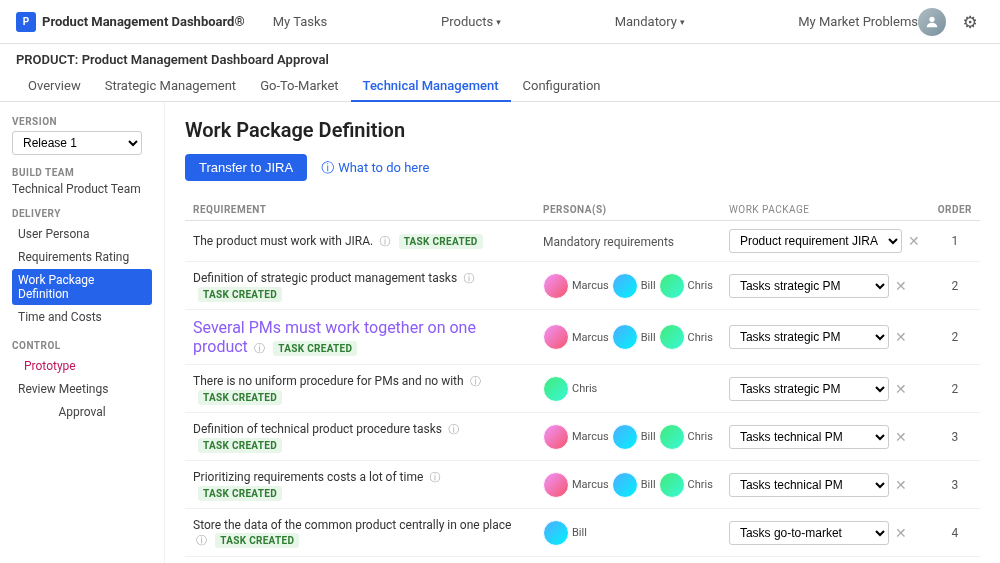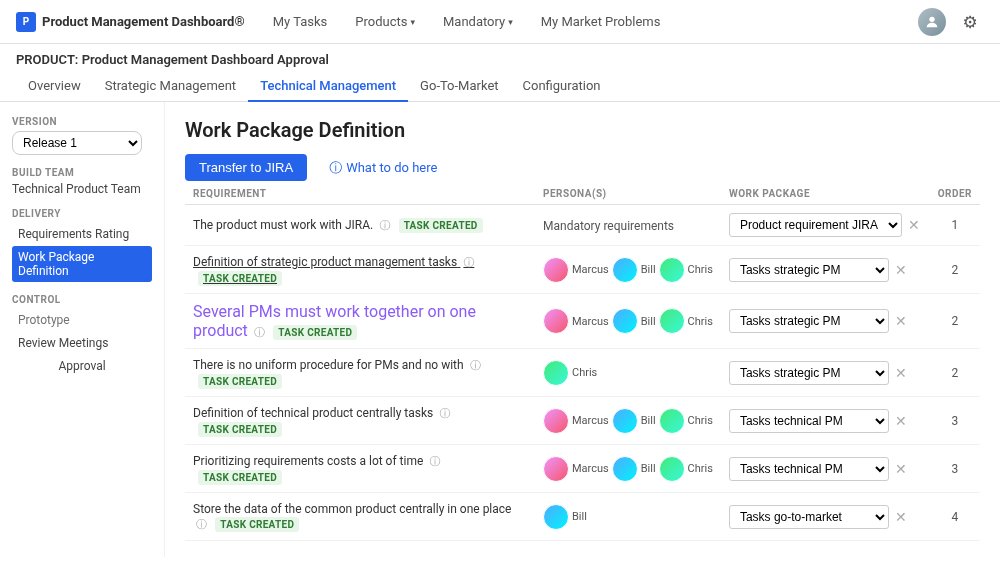--- a/index.html
+++ b/index.html
@@ -6,21 +6,21 @@
     body { font-family: -apple-system, BlinkMacSystemFont, 'Segoe UI', Roboto, sans-serif; font-size: 13px; color: #333; background: #fff; width: 1000px; min-height: 563px; }
   </style>
 </head>
 <body>
 
 <nav style="display:flex;align-items:center;padding:0 16px;height:44px;border-bottom:1px solid #e0e0e0;background:#fff;">
   <div style="display:flex;align-items:center;font-weight:700;font-size:13px;color:#333;margin-right:28px;cursor:pointer;">
     <div style="width:20px;height:20px;background:#2563eb;border-radius:3px;margin-right:6px;display:flex;align-items:center;justify-content:center;color:white;font-size:10px;font-weight:bold;">P</div>
     <span>Product Management Dashboard®</span>
   </div>
-  <div style="display:flex;align-items:center;gap:28px;flex:1;">
+  <div style="display:flex;align-items:center;gap:28px;flex:1;justify-content:space-between;">
     <span style="font-size:13px;color:#555;cursor:pointer;">My Tasks</span>
     <span style="font-size:13px;color:#555;cursor:pointer;display:flex;align-items:center;gap:3px;">
         <span>Products</span>
         <span style="font-size:9px;">▾</span>
       </span>
     <span style="font-size:13px;color:#555;cursor:pointer;display:flex;align-items:center;gap:3px;">
         <span>Mandatory</span>
         <span style="font-size:9px;">▾</span>
       </span>
     <span style="font-size:13px;color:#555;cursor:pointer;">My Market Problems</span>
@@ -36,83 +36,85 @@
   </div>
 </nav>
 
 <div style="padding:8px 16px 0;font-size:13px;font-weight:600;color:#333;">
   <span>PRODUCT: Product Management Dashboard Approval</span>
 </div>
 
 <div style="display:flex;align-items:center;padding:0 16px;border-bottom:1px solid #e0e0e0;margin-top:4px;">
   <div style="padding:7px 12px;font-size:13px;color:#555;cursor:pointer;border-bottom:2px solid transparent;margin-bottom:-1px;">Overview</div>
   <div style="padding:7px 12px;font-size:13px;color:#555;cursor:pointer;border-bottom:2px solid transparent;margin-bottom:-1px;">Strategic Management</div>
+  <div style="padding:7px 12px;font-size:13px;color:#555;cursor:pointer;border-bottom:2px solid transparent;margin-bottom:-1px;">Go-To-Market</div>
   <div style="padding:7px 12px;font-size:13px;color:#2563eb;cursor:pointer;border-bottom:2px solid #2563eb;margin-bottom:-1px;font-weight:500;">Technical Management</div>
-  <div style="padding:7px 12px;font-size:13px;color:#555;cursor:pointer;border-bottom:2px solid transparent;margin-bottom:-1px;">Go-To-Market</div>
   <div style="padding:7px 12px;font-size:13px;color:#555;cursor:pointer;border-bottom:2px solid transparent;margin-bottom:-1px;">Configuration</div>
 </div>
 
 <div style="display:flex;min-height:430px;">
 
   <div style="width:165px;padding:14px 12px;border-right:1px solid #f0f0f0;flex-shrink:0;">
     <div style="font-size:10px;font-weight:700;color:#888;text-transform:uppercase;letter-spacing:0.5px;margin-bottom:4px;">VERSION</div>
-    <select style="width:130px;padding:3px 6px;font-size:12px;border:1px solid #ccc;border-radius:8px;background:#fff;cursor:pointer;">
+    <select style="width:130px;padding:3px 6px;font-size:12px;border:1px solid #ccc;border-radius:3px;background:#fff;cursor:pointer;">
       <option>Release 1</option>
     </select>
 
     <div style="font-size:10px;font-weight:700;color:#888;text-transform:uppercase;letter-spacing:0.5px;margin-bottom:4px;margin-top:12px;">BUILD TEAM</div>
     <div style="font-size:12px;color:#444;">Technical Product Team</div>
 
     <div style="font-size:10px;font-weight:700;color:#888;text-transform:uppercase;letter-spacing:0.5px;margin-bottom:4px;margin-top:12px;">DELIVERY</div>
+    <div style="padding:4px 6px;font-size:12px;color:#444;cursor:pointer;border-radius:3px;margin-bottom:1px;">User Persona</div>
     <div style="padding:4px 6px;font-size:12px;color:#444;cursor:pointer;border-radius:3px;margin-bottom:1px;">Requirements Rating</div>
     <div style="padding:4px 6px;font-size:12px;color:#fff;cursor:pointer;border-radius:3px;margin-bottom:1px;background:#2563eb;">Work Package Definition</div>
+    <div style="padding:4px 6px;font-size:12px;color:#444;cursor:pointer;border-radius:3px;margin-bottom:1px;">Time and Costs</div>
 
     <div style="font-size:10px;font-weight:700;color:#888;text-transform:uppercase;letter-spacing:0.5px;margin-bottom:4px;margin-top:12px;">CONTROL</div>
-    <div style="padding:4px 6px;font-size:12px;color:#737373;cursor:pointer;border-radius:3px;margin-bottom:1px;">Prototype</div>
+    <div style="padding:4px 6px;font-size:12px;color:#be185d;cursor:pointer;border-radius:3px;margin-bottom:1px;margin-left:6px;">Prototype</div>
     <div style="padding:4px 6px;font-size:12px;color:#444;cursor:pointer;border-radius:3px;margin-bottom:1px;">Review Meetings</div>
     <div style="padding:4px 6px;font-size:12px;color:#444;cursor:pointer;border-radius:3px;margin-bottom:1px;text-align:center;">Approval</div>
   </div>
 
   <div style="flex:1;padding:16px 20px;">
     <h1 style="font-size:20px;font-weight:600;color:#222;margin-bottom:12px;">Work Package Definition</h1>
-    <div style="display:flex;align-items:center;gap:22px;margin-bottom:2px;">
+    <div style="display:flex;align-items:center;gap:14px;margin-bottom:18px;">
       <button style="background:#2563eb;color:#fff;border:none;padding:6px 14px;border-radius:4px;font-size:13px;cursor:pointer;font-weight:500;">Transfer to JIRA</button>
       <div style="display:flex;align-items:center;gap:4px;color:#2563eb;font-size:13px;cursor:pointer;">
         <span style="font-size:13px;">ⓘ</span>
         <span>What to do here</span>
       </div>
     </div>
 
     <table style="width:100%;border-collapse:collapse;">
       <thead>
         <tr>
           <th style="text-align:left;font-size:10px;font-weight:700;color:#888;text-transform:uppercase;letter-spacing:0.5px;padding:5px 8px;border-bottom:1px solid #e0e0e0;">REQUIREMENT</th>
           <th style="text-align:left;font-size:10px;font-weight:700;color:#888;text-transform:uppercase;letter-spacing:0.5px;padding:5px 8px;border-bottom:1px solid #e0e0e0;">PERSONA(S)</th>
-          <th style="text-align:left;font-size:10px;font-weight:700;color:#888;text-transform:uppercase;letter-spacing:0.5px;padding:5px 8px;border-bottom:1px solid #e0e0e0;">WORK PACKAGE</th>
+          <th style="text-align:left;font-size:10px;font-weight:400;color:#888;text-transform:uppercase;letter-spacing:0.5px;padding:5px 8px;border-bottom:1px solid #e0e0e0;">WORK PACKAGE</th>
           <th style="text-align:left;font-size:10px;font-weight:700;color:#888;text-transform:uppercase;letter-spacing:0.5px;padding:5px 8px;border-bottom:1px solid #e0e0e0;">ORDER</th>
         </tr>
       </thead>
       <tbody id="table-body">
       <tr>
             <td style="padding: 8px; border-bottom: 1px solid rgb(240, 240, 240); vertical-align: middle;"><span style="font-size:12px;color:#333;">The product must work with JIRA.</span>
     <span style="color:#aaa;font-size:11px;margin-left:3px;cursor:pointer;">ⓘ</span>
     <span style="background:#e8f5e9;color:#2e7d32;font-size:10px;font-weight:700;padding:2px 5px;border-radius:3px;letter-spacing:0.3px;text-transform:uppercase;margin-left:5px;white-space:nowrap;">TASK CREATED</span></td>
             <td style="padding: 8px; border-bottom: 1px solid rgb(240, 240, 240); vertical-align: middle; min-width: 120px;"><span style="font-size:12px;color:#555;">Mandatory requirements</span></td>
             <td style="padding: 8px; border-bottom: 1px solid rgb(240, 240, 240); vertical-align: middle;">
               <div style="display:flex;align-items:center;gap:4px;">
     <select style="padding:3px 6px;font-size:12px;border:1px solid #ccc;border-radius:3px;background:#fff;cursor:pointer;min-width:160px;">
       <option>Product requirement JIRA</option>
     </select>
     <span style="color:#aaa;cursor:pointer;font-size:14px;padding:0 2px;">✕</span>
   </div>
             </td>
             <td style="padding: 8px; border-bottom: 1px solid rgb(240, 240, 240); vertical-align: middle; text-align: center; font-size: 12px; color: rgb(85, 85, 85);">1</td>
           </tr>
           <tr>
-            <td style="padding: 8px; border-bottom: 1px solid rgb(240, 240, 240); vertical-align: middle; text-decoration: underline;"><span style="font-size:12px;color:#333;">Definition of strategic product management tasks</span>
+            <td style="padding: 8px; border-bottom: 1px solid rgb(240, 240, 240); vertical-align: middle;"><span style="font-size:12px;color:#333;">Definition of strategic product management tasks</span>
     <span style="color:#aaa;font-size:11px;margin-left:3px;cursor:pointer;">ⓘ</span>
     <span style="background:#e8f5e9;color:#2e7d32;font-size:10px;font-weight:700;padding:2px 5px;border-radius:3px;letter-spacing:0.3px;text-transform:uppercase;margin-left:5px;white-space:nowrap;">TASK CREATED</span></td>
             <td style="padding: 8px; border-bottom: 1px solid rgb(240, 240, 240); vertical-align: middle; min-width: 120px;">
               <div style="display:flex;align-items:center;gap:3px;">
                 <div style="width:26px;height:26px;border-radius:50%;background:linear-gradient(135deg,#f093fb,#f5576c);display:flex;align-items:center;justify-content:center;font-size:9px;font-weight:700;color:#fff;flex-shrink:0;border:1px solid #fff;"></div>
         <span style="font-size:11px;color:#555;">Marcus</span>
                 <div style="width:26px;height:26px;border-radius:50%;background:linear-gradient(135deg,#4facfe,#00f2fe);display:flex;align-items:center;justify-content:center;font-size:9px;font-weight:700;color:#fff;flex-shrink:0;border:1px solid #fff;"></div>
         <span style="font-size:11px;color:#555;">Bill</span>
                 <div style="width:26px;height:26px;border-radius:50%;background:linear-gradient(135deg,#43e97b,#38f9d7);display:flex;align-items:center;justify-content:center;font-size:9px;font-weight:700;color:#fff;flex-shrink:0;border:1px solid #fff;"></div>
         <span style="font-size:11px;color:#555;">Chris</span>
@@ -166,21 +168,21 @@
               <div style="display:flex;align-items:center;gap:4px;">
     <select style="padding:3px 6px;font-size:12px;border:1px solid #ccc;border-radius:3px;background:#fff;cursor:pointer;min-width:160px;">
       <option>Tasks strategic PM</option>
     </select>
     <span style="color:#aaa;cursor:pointer;font-size:14px;padding:0 2px;">✕</span>
   </div>
             </td>
             <td style="padding: 8px; border-bottom: 1px solid rgb(240, 240, 240); vertical-align: middle; text-align: center; font-size: 12px; color: rgb(85, 85, 85);">2</td>
           </tr>
           <tr>
-            <td style="padding: 8px; border-bottom: 1px solid rgb(240, 240, 240); vertical-align: middle;"><span style="font-size:12px;color:#333;">Definition of technical product centrally tasks</span>
+            <td style="padding: 8px; border-bottom: 1px solid rgb(240, 240, 240); vertical-align: middle;"><span style="font-size:12px;color:#333;">Definition of technical product procedure tasks</span>
     <span style="color:#aaa;font-size:11px;margin-left:3px;cursor:pointer;">ⓘ</span>
     <span style="background:#e8f5e9;color:#2e7d32;font-size:10px;font-weight:700;padding:2px 5px;border-radius:3px;letter-spacing:0.3px;text-transform:uppercase;margin-left:5px;white-space:nowrap;">TASK CREATED</span></td>
             <td style="padding: 8px; border-bottom: 1px solid rgb(240, 240, 240); vertical-align: middle; min-width: 120px;">
               <div style="display:flex;align-items:center;gap:3px;">
                 <div style="width:26px;height:26px;border-radius:50%;background:linear-gradient(135deg,#f093fb,#f5576c);display:flex;align-items:center;justify-content:center;font-size:9px;font-weight:700;color:#fff;flex-shrink:0;border:1px solid #fff;"></div>
         <span style="font-size:11px;color:#555;">Marcus</span>
                 <div style="width:26px;height:26px;border-radius:50%;background:linear-gradient(135deg,#4facfe,#00f2fe);display:flex;align-items:center;justify-content:center;font-size:9px;font-weight:700;color:#fff;flex-shrink:0;border:1px solid #fff;"></div>
         <span style="font-size:11px;color:#555;">Bill</span>
                 <div style="width:26px;height:26px;border-radius:50%;background:linear-gradient(135deg,#43e97b,#38f9d7);display:flex;align-items:center;justify-content:center;font-size:9px;font-weight:700;color:#fff;flex-shrink:0;border:1px solid #fff;"></div>
         <span style="font-size:11px;color:#555;">Chris</span>

